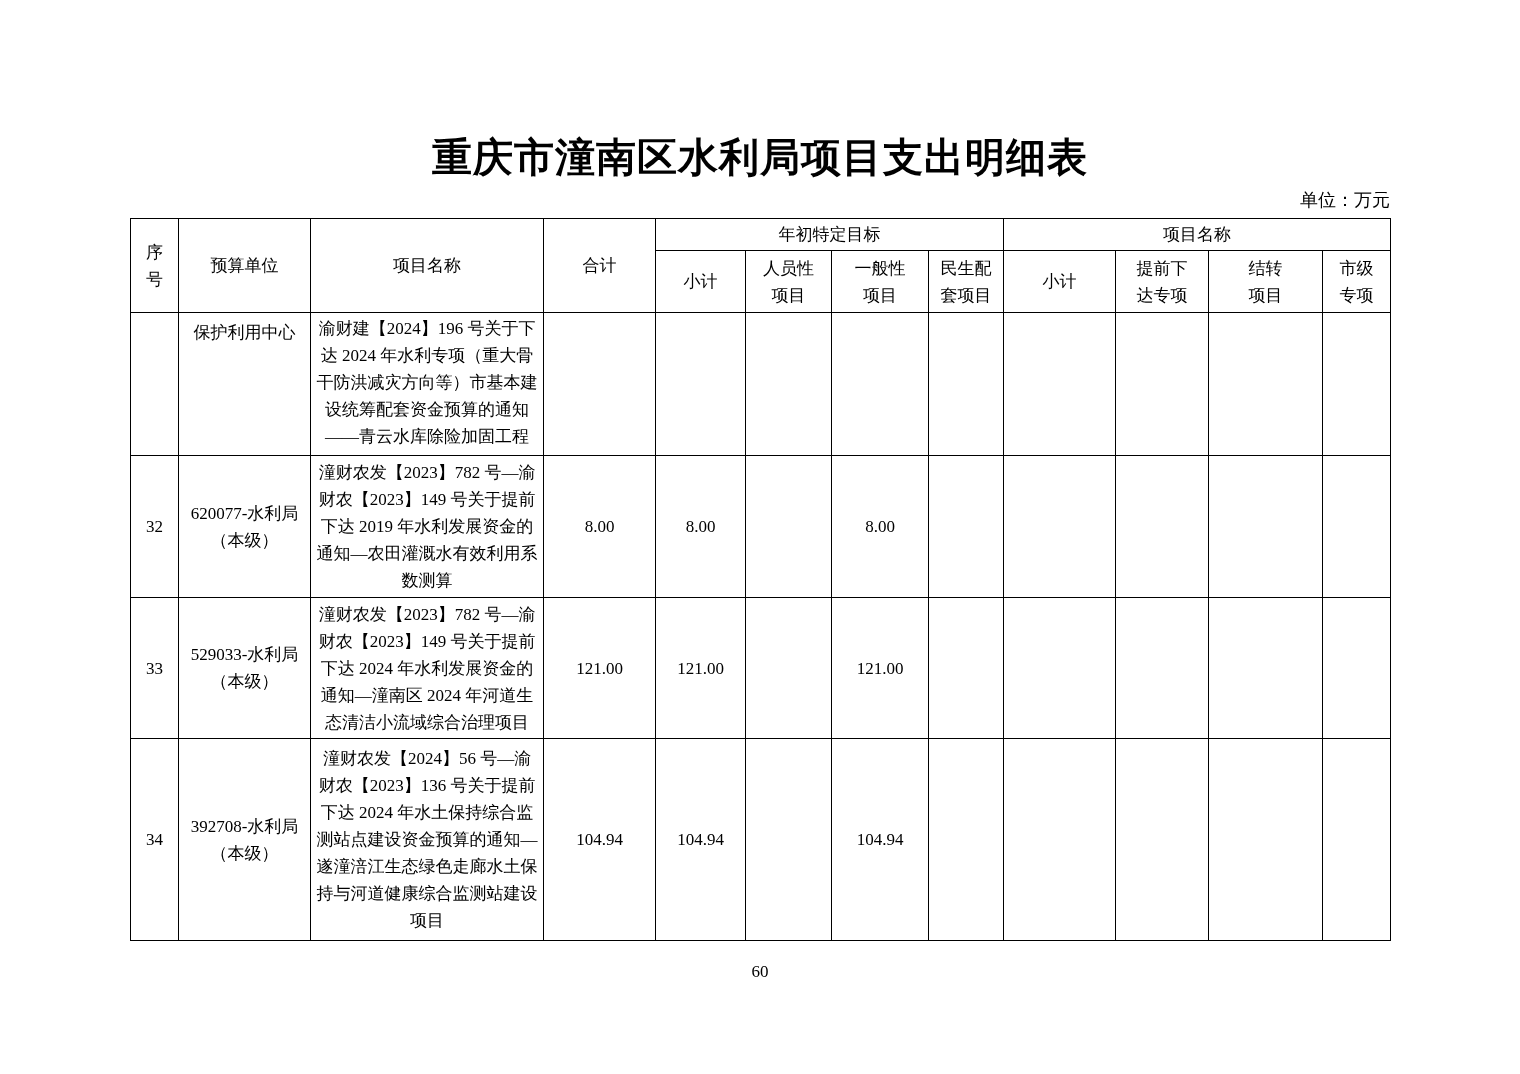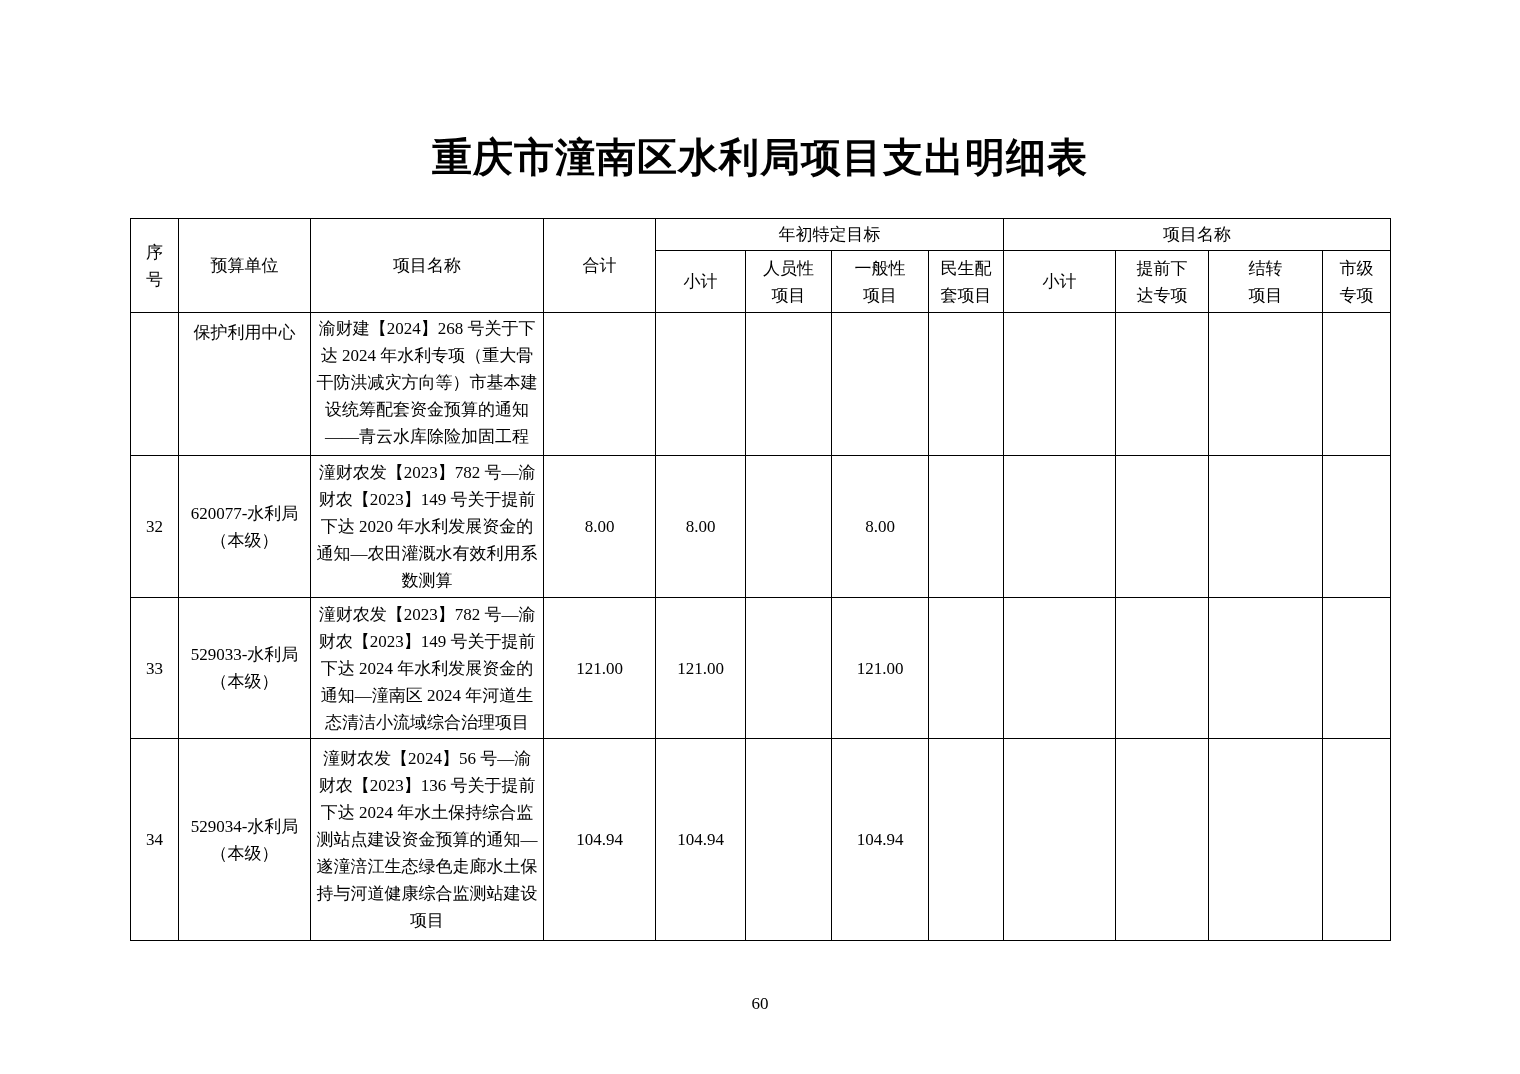--- a/index.html
+++ b/index.html
@@ -41,30 +41,31 @@
   td.c-project {
     text-align: justify; text-justify: inter-ideograph;
     line-height: 28px; padding: 4px 6px;
   }
   td.c-num { text-align: right; padding-right: 8px; font-family: Liberation Serif, serif; }
 
   tr.align-top td.c-unit, tr.align-top td.c-project { vertical-align: top; }
   tr.align-top td.c-unit { padding-top: 6px; }
 
   .page-number {
-    position: absolute; top: 994px; left: 0; width: 100%;
+    position: absolute; top: 962px; left: 0; width: 100%;
     text-align: center; font-size: 17px;
   }
 </style>
 </head>
 <body>
 
 <div class="page">
 
   <div class="title">重庆市潼南区水利局项目支出明细表</div>
+  <div class="unit-note">单位：万元</div>
 
   <table class="detail">
     <colgroup>
       <col style="width:48px">
         <col style="width:132px">
         <col style="width:233px">
         <col style="width:112px">
       <col style="width:90px">
         <col style="width:86px">
         <col style="width:97px">
@@ -98,36 +99,36 @@
         <th>结转
 项目</th>
         <th>市级
 专项</th>
       </tr>
     </thead>
     <tbody>
       <tr class="body-row align-top" style="height:143px">
         <td class="c-seq"></td>
         <td class="c-unit">保护利用中心</td>
-        <td class="c-project">渝财建【2024】268 号关于下达 2024 年水利专项（重大骨干防洪减灾方向等）市基本建设统筹配套资金预算的通知——青云水库除险加固工程</td>
+        <td class="c-project">渝财建【2024】196 号关于下达 2024 年水利专项（重大骨干防洪减灾方向等）市基本建设统筹配套资金预算的通知——青云水库除险加固工程</td>
         <td class="c-num"></td>
         <td class="c-num"></td>
         <td class="c-num"></td>
         <td class="c-num"></td>
         <td class="c-num"></td>
         <td class="c-num"></td>
         <td class="c-num"></td>
         <td class="c-num"></td>
         <td class="c-num"></td>
       </tr>
       <tr class="body-row" style="height:142px">
         <td class="c-seq">32</td>
         <td class="c-unit">620077-水利局
 （本级）</td>
-        <td class="c-project">潼财农发【2023】782 号—渝财农【2023】149 号关于提前下达 2020 年水利发展资金的通知—农田灌溉水有效利用系数测算</td>
+        <td class="c-project">潼财农发【2023】782 号—渝财农【2023】149 号关于提前下达 2019 年水利发展资金的通知—农田灌溉水有效利用系数测算</td>
         <td class="c-num">8.00</td>
         <td class="c-num">8.00</td>
         <td class="c-num"></td>
         <td class="c-num">8.00</td>
         <td class="c-num"></td>
         <td class="c-num"></td>
         <td class="c-num"></td>
         <td class="c-num"></td>
         <td class="c-num"></td>
       </tr>
@@ -141,21 +142,21 @@
         <td class="c-num"></td>
         <td class="c-num">121.00</td>
         <td class="c-num"></td>
         <td class="c-num"></td>
         <td class="c-num"></td>
         <td class="c-num"></td>
         <td class="c-num"></td>
       </tr>
       <tr class="body-row" style="height:202px">
         <td class="c-seq">34</td>
-        <td class="c-unit">529034-水利局
+        <td class="c-unit">392708-水利局
 （本级）</td>
         <td class="c-project">潼财农发【2024】56 号—渝财农【2023】136 号关于提前下达 2024 年水土保持综合监测站点建设资金预算的通知—遂潼涪江生态绿色走廊水土保持与河道健康综合监测站建设项目</td>
         <td class="c-num">104.94</td>
         <td class="c-num">104.94</td>
         <td class="c-num"></td>
         <td class="c-num">104.94</td>
         <td class="c-num"></td>
         <td class="c-num"></td>
         <td class="c-num"></td>
         <td class="c-num"></td>

